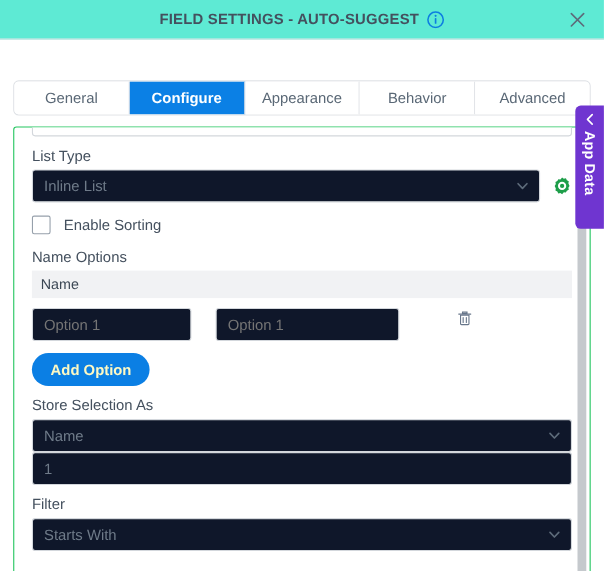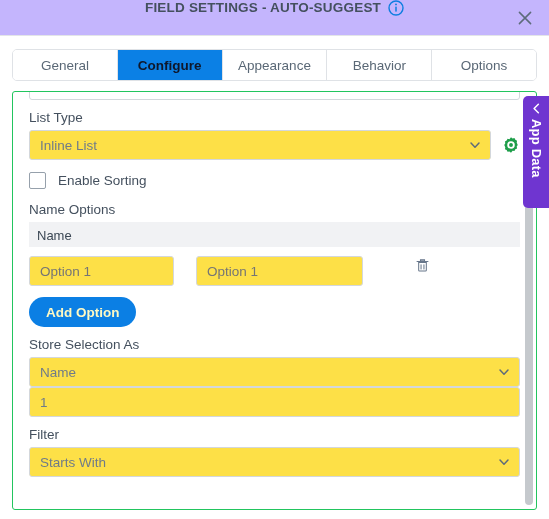--- a/index.html
+++ b/index.html
@@ -18,23 +18,24 @@
     width: 549px;
     height: 519px;
     background: #ffffff;
     overflow: hidden;
   }
 
   
   .titlebar {
     position: relative;
     height: 36px;
-    background: #c4b5fd;
+    background: #5eead4;
     border-bottom: 1px solid #e3e5e8;
     display: flex;
+    align-items: center;
     justify-content: center;
   }
   .title-text {
     font-size: 13.5px;
     font-weight: 600;
     color: #44505e;
     letter-spacing: 0.2px;
     white-space: nowrap;
   }
   .info-icon {
@@ -64,37 +65,38 @@
   .tabs-wrap {
     padding: 13px 12px 0 12px;
   }
   .tabs {
     display: flex;
     border: 1px solid #dfe2e6;
     border-radius: 5px;
     overflow: hidden;
     height: 32px;
     background: #ffffff;
+    margin-top: 24px;
   }
   .tab {
     flex: 1;
     display: flex;
     align-items: center;
     justify-content: center;
     font-size: 13.5px;
     color: #5a6876;
     background: #ffffff;
     border-right: 1px solid #dfe2e6;
     cursor: pointer;
     white-space: nowrap;
   }
   .tab:last-child { border-right: none; }
   .tab.active {
     background: #0b80e5;
-    color: #0f172a;
+    color: #ffffff;
     font-weight: 600;
   }
 
   
   .body-wrap {
     position: relative;
     margin: 10px 12px 0 12px;
     height: 419px;
   }
   .panel {
@@ -122,21 +124,21 @@
     margin: 10px 0 5px 0;
   }
   .row { display: flex; align-items: center; }
 
   .input,
   .select {
     width: 100%;
     height: 30px;
     border: 1px solid #d3d7dc;
     border-radius: 3px;
-    background: #fde047;
+    background: #0f172a;
     font-family: "Liberation Sans", sans-serif;
     font-size: 13.5px;
     color: #6f7b89;
     padding: 4px 10px;
     outline: none;
   }
   .select-wrap { position: relative; flex: 1; }
   .select {
     appearance: none;
     -webkit-appearance: none;
@@ -308,21 +310,21 @@
       </svg>
     </span>
   </div>
 
   <div class="tabs-wrap">
     <div class="tabs">
       <div class="tab">General</div>
       <div class="tab active">Configure</div>
       <div class="tab">Appearance</div>
       <div class="tab">Behavior</div>
-      <div class="tab">Options</div>
+      <div class="tab">Advanced</div>
     </div>
   </div>
 
   <div class="body-wrap">
     <div class="panel">
 
       
       <div class="clipped-field">
         
       </div>

